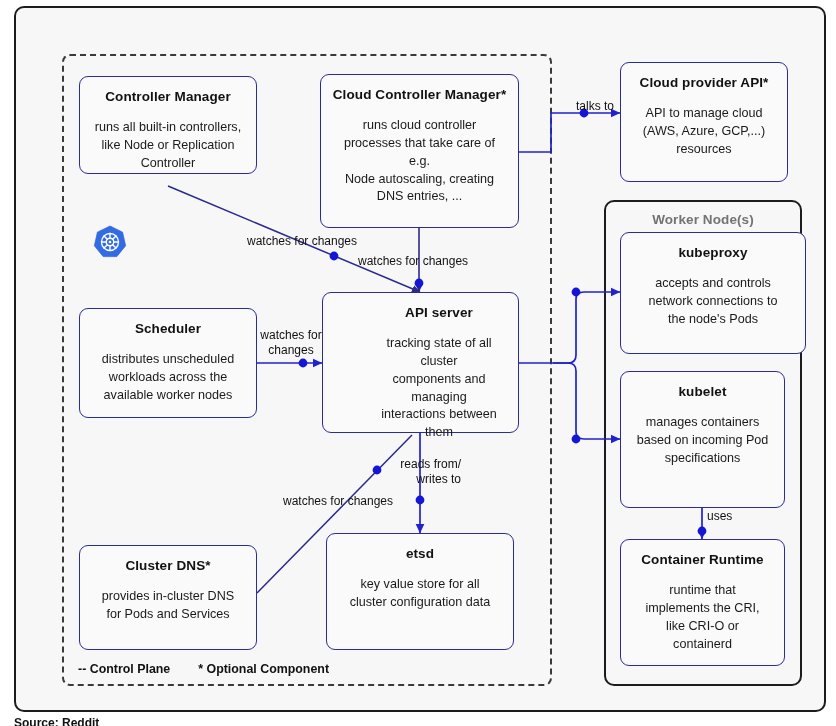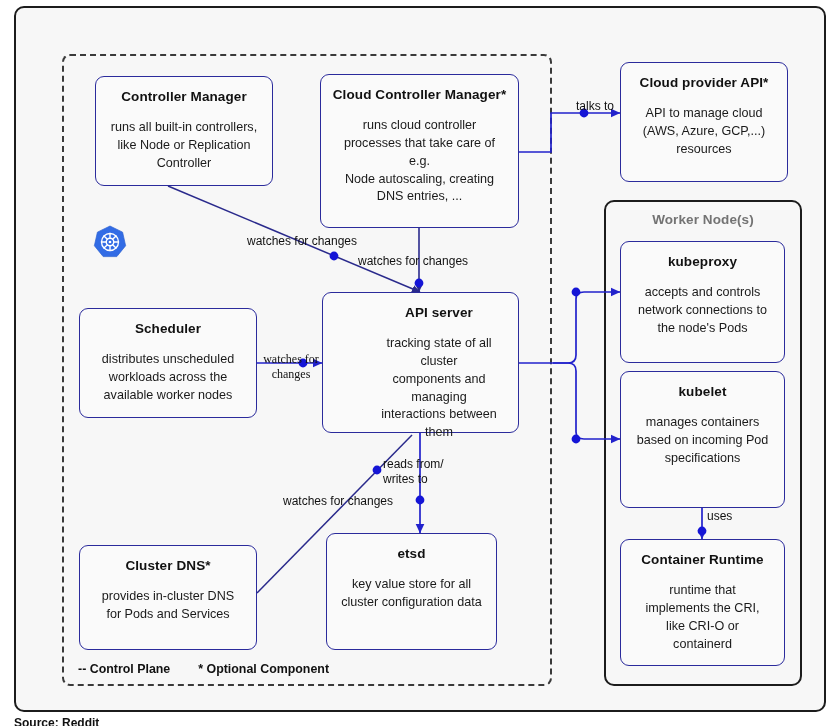--- a/index.html
+++ b/index.html
@@ -189,21 +189,21 @@
     <path d="M 420,433 L 420,533" fill="none" stroke="#2222cc" stroke-width="1.7" marker-end="url(#arrow)"></path>
     <circle cx="420" cy="500" r="4.4" fill="#1515d6"></circle>
 
     <path d="M 257,593 L 412,435" fill="none" stroke="#2a2a8c" stroke-width="1.5"></path>
     <circle cx="377" cy="470" r="4.4" fill="#1515d6"></circle>
 
     <path d="M 702,508 L 702,539" fill="none" stroke="#2222cc" stroke-width="1.7" marker-end="url(#arrow)"></path>
     <circle cx="702" cy="531" r="4.4" fill="#1515d6"></circle>
   </svg>
 
-  <div class="box" style="left:95px; top:76px; width:178px; height:110px;align-items:center;">
+  <div class="box" style="left:79px; top:76px; width:178px; height:98px;align-items:center;">
     <div class="title">Controller Manager</div>
     <div class="desc">runs all built-in controllers,
 like Node or Replication
 Controller</div>
   </div>
 
   <div class="box" style="left:320px; top:74px; width:199px; height:154px;">
     <div class="title">Cloud Controller Manager*</div>
     <div class="desc">runs cloud controller
 processes that take care of
@@ -232,27 +232,27 @@
 components and managing
 interactions between them</div>
   </div>
 
   <div class="box" style="left:79px; top:545px; width:178px; height:105px;">
     <div class="title">Cluster DNS*</div>
     <div class="desc">provides in-cluster DNS
 for Pods and Services</div>
   </div>
 
-  <div class="box" style="left:326px; top:533px; width:171px; height:117px;">
+  <div class="box" style="left:326px; top:533px; width:188px; height:117px;">
     <div class="title">etsd</div>
     <div class="desc">key value store for all
 cluster configuration data</div>
   </div>
 
-  <div class="box" style="left:620px; top:241px; width:165px; height:122px;">
+  <div class="box" style="left:620px; top:232px; width:186px; height:122px;">
     <div class="title">kubeproxy</div>
     <div class="desc">accepts and controls
 network connections to
 the node's Pods</div>
   </div>
 
   <div class="box" style="left:620px; top:371px; width:165px; height:137px;">
     <div class="title">kubelet</div>
     <div class="desc">manages containers
 based on incoming Pod
@@ -266,24 +266,24 @@
 like CRI-O or
 containerd</div>
   </div>
 
   <div class="edge-label" style="left:568px; top:99px; width:54px;">talks to</div>
 
   <div class="edge-label" style="left:237px; top:234px; width:130px;">watches for changes</div>
 
   <div class="edge-label" style="left:358px; top:254px; width:130px; text-align:left;">watches for changes</div>
 
-  <div class="edge-label" style="left:255px; top:352px; width:72px;font-family:Liberation Serif, serif;">watches for
+  <div class="edge-label" style="left:255px; top:328px; width:72px;">watches for
 changes</div>
 
-  <div class="edge-label" style="left:383px; top:457px; width:78px; text-align:left;">reads from/
+  <div class="edge-label" style="left:383px; top:457px; width:78px; text-align:right;">reads from/
 writes to</div>
 
   <div class="edge-label" style="left:273px; top:494px; width:130px;">watches for changes</div>
 
   <div class="edge-label" style="left:707px; top:509px; width:34px; text-align:left;">uses</div>
 
   <div id="legend">
     <span>-- Control Plane</span>
     <span>* Optional Component</span>
   </div>

